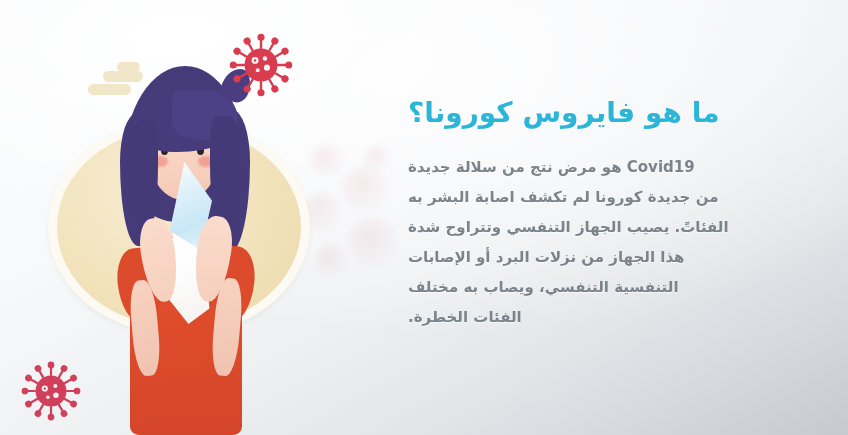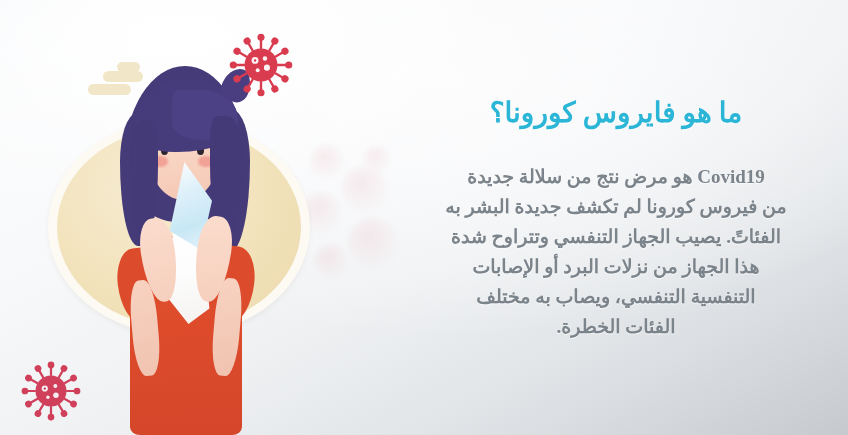--- a/index.html
+++ b/index.html
@@ -207,36 +207,35 @@
   
   .virus { position: absolute; }
   #virus-top   { left: 228px; top: 32px;  width: 66px; height: 66px; }
   #virus-bot   { left: 20px;  top: 360px; width: 62px; height: 62px; }
 
   
   #text-col {
     position: absolute;
     right: 24px; top: 96px;
     width: 416px;
-    text-align: center;
+    text-align: left;
     direction: rtl;
-    font-family: Liberation Serif, serif;
   }
   #headline {
     margin: 0;
     font-size: 28px;
     font-weight: 700;
     letter-spacing: .2px;
     color: #2bb5d6;
     text-shadow: 0 1px 2px rgba(255,255,255,.85);
     line-height: 1.2;
   }
   #body-lines {
-    margin-top: 32px;
-    font-size: 19px;
+    margin-top: 22px;
+    font-size: 15px;
     font-weight: 600;
     line-height: 30px;
     color: #7b838b;
     text-shadow: 0 1px 1px rgba(255,255,255,.7);
   }
   #body-lines .ln { display: block; white-space: nowrap; }
 </style>
 </head>
 <body>
 
@@ -408,21 +407,21 @@
     <circle cx="40" cy="46" r="1.8" fill="#b9304a"></circle>
     <circle cx="57" cy="42" r="3.2" fill="#f7eef1"></circle>
     <circle cx="58" cy="57" r="4.4" fill="#f7eef1"></circle>
     <circle cx="45" cy="60" r="2.8" fill="#f7eef1"></circle>
   </svg>
 
   <div id="text-col">
     <h1 id="headline">ما هو فايروس كورونا؟</h1>
     <div id="body-lines">
       <span class="ln">Covid19 هو مرض نتج من سلالة جديدة</span>
-      <span class="ln">من فيروس كورونا لم تكشف جديدة البشر به</span>
+      <span class="ln">من جديدة كورونا لم تكشف اصابة البشر به</span>
       <span class="ln">الفئاتً. يصيب الجهاز التنفسي وتتراوح شدة</span>
       <span class="ln">هذا الجهاز من نزلات البرد أو الإصابات</span>
       <span class="ln">التنفسية التنفسي، ويصاب به مختلف</span>
       <span class="ln">الفئات الخطرة.</span>
     </div>
   </div>
 
 </div>
 
 </body></html>

